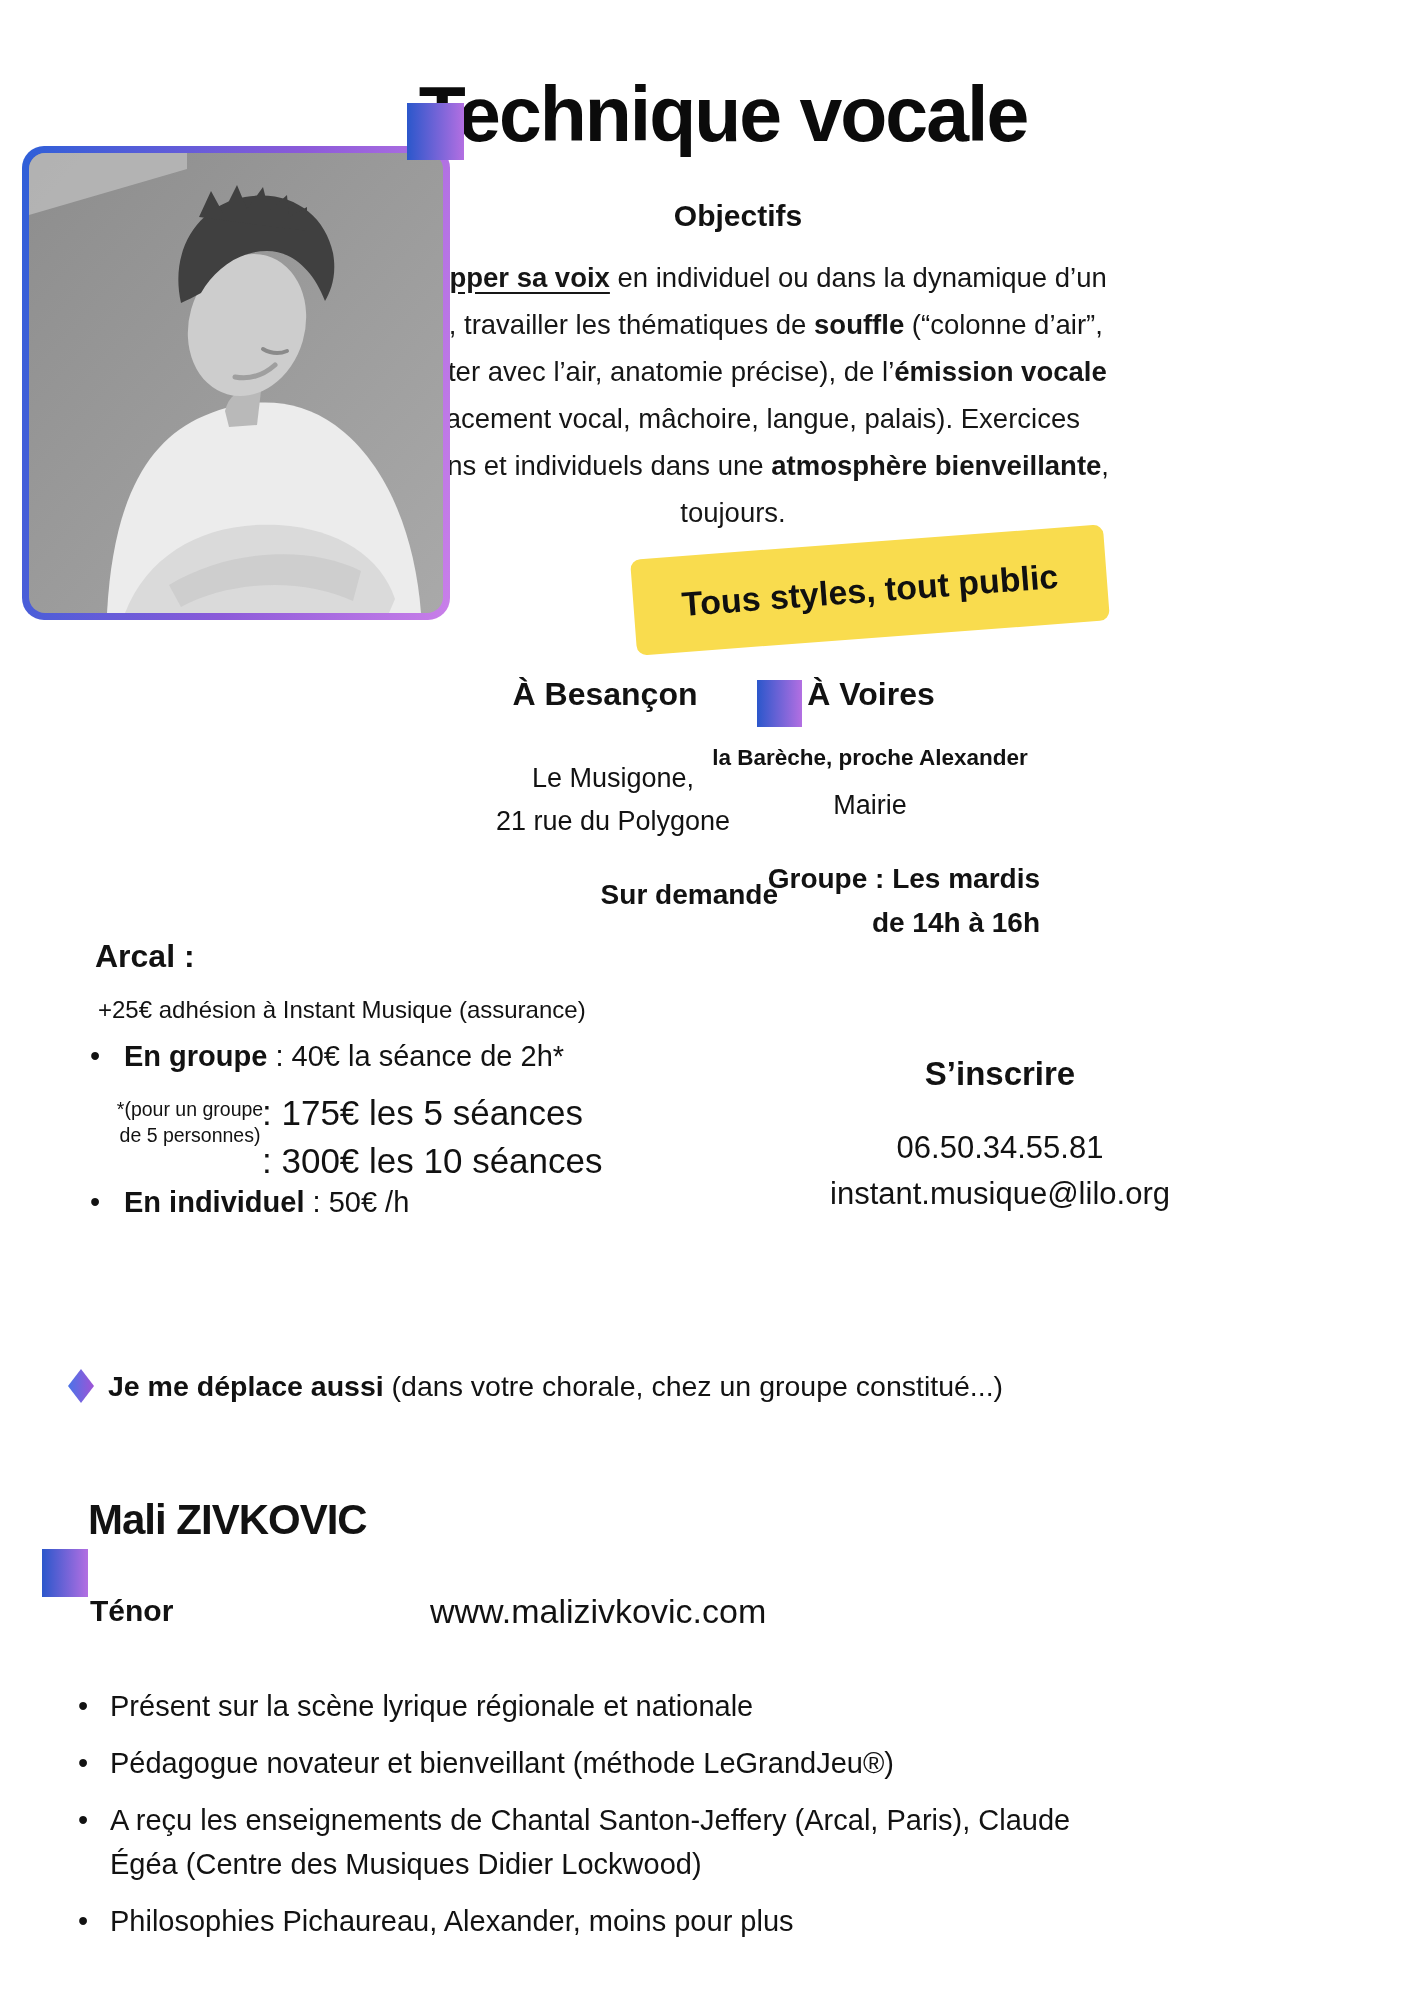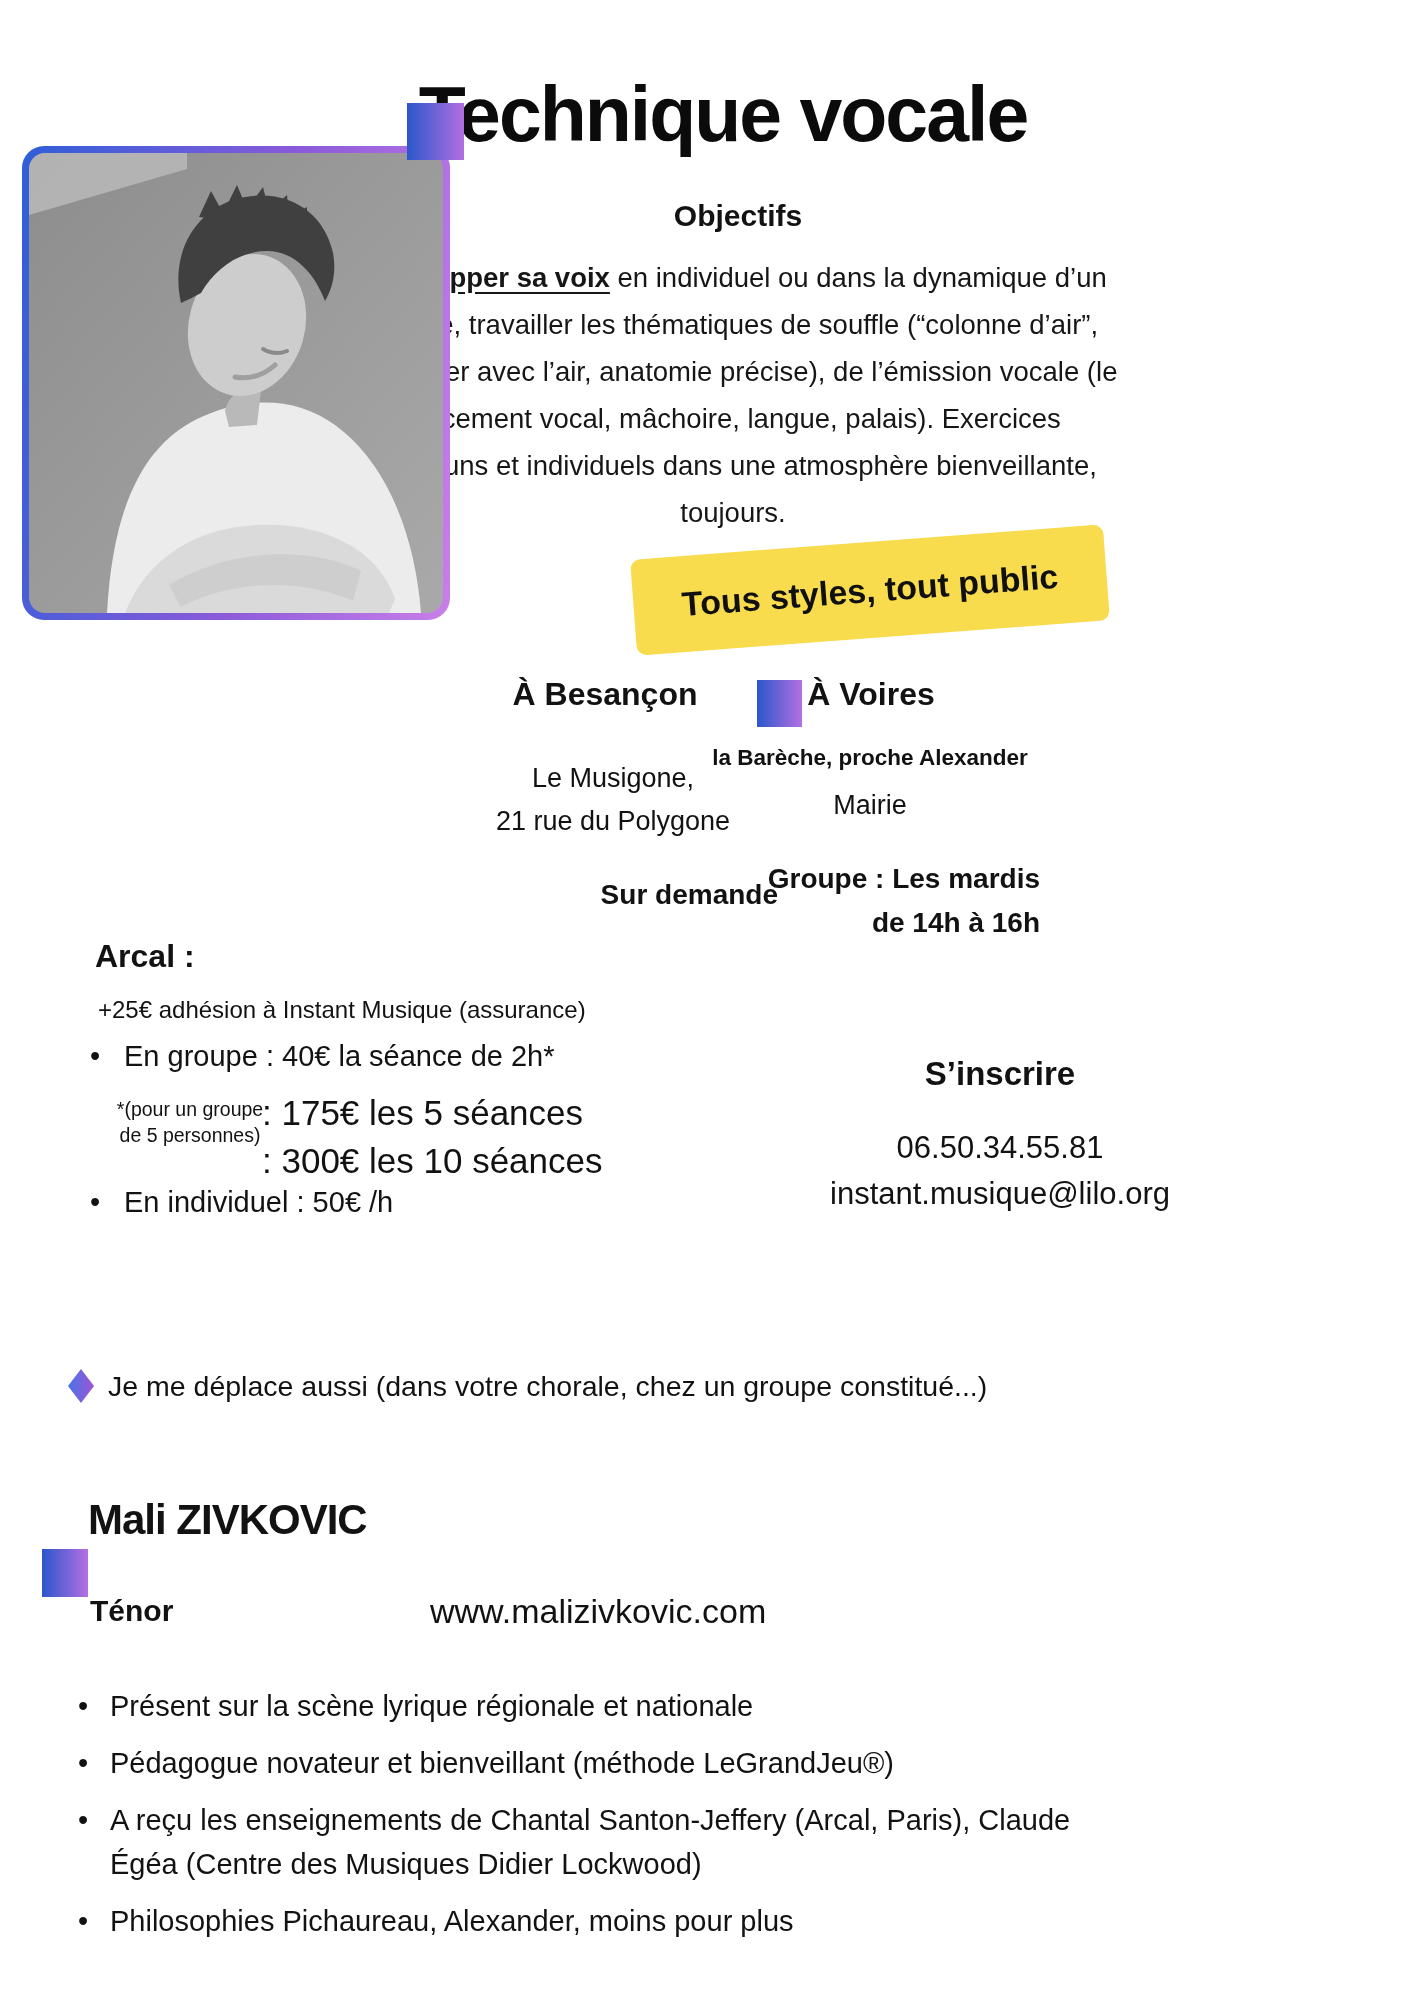--- a/index.html
+++ b/index.html
@@ -2,21 +2,21 @@
 <html lang="fr"><head>
 <meta charset="utf-8">
 <style>
   html,body{margin:0;padding:0;background:#e9e9e9;}
   .page{
     position:relative;width:1414px;height:2000px;margin:0 auto;
     background:#ffffff;overflow:hidden;color:#121212;
     font-family:"Liberation Sans","DejaVu Sans",sans-serif;
   }
   .abs{position:absolute;}
-  b{font-weight:normal;}
+  b{font-weight:bold;}
 
   
   .title{
     left:363px;top:18px;width:720px;text-align:center;
     font-size:77px;font-weight:bold;letter-spacing:-2px;color:#0b0b0b;
   }
 
   
   .gsq{background:linear-gradient(90deg,#2b57cb 0%,#b36fe2 100%);}
   .sq-title{left:407px;top:103px;width:57px;height:57px;z-index:3;}

